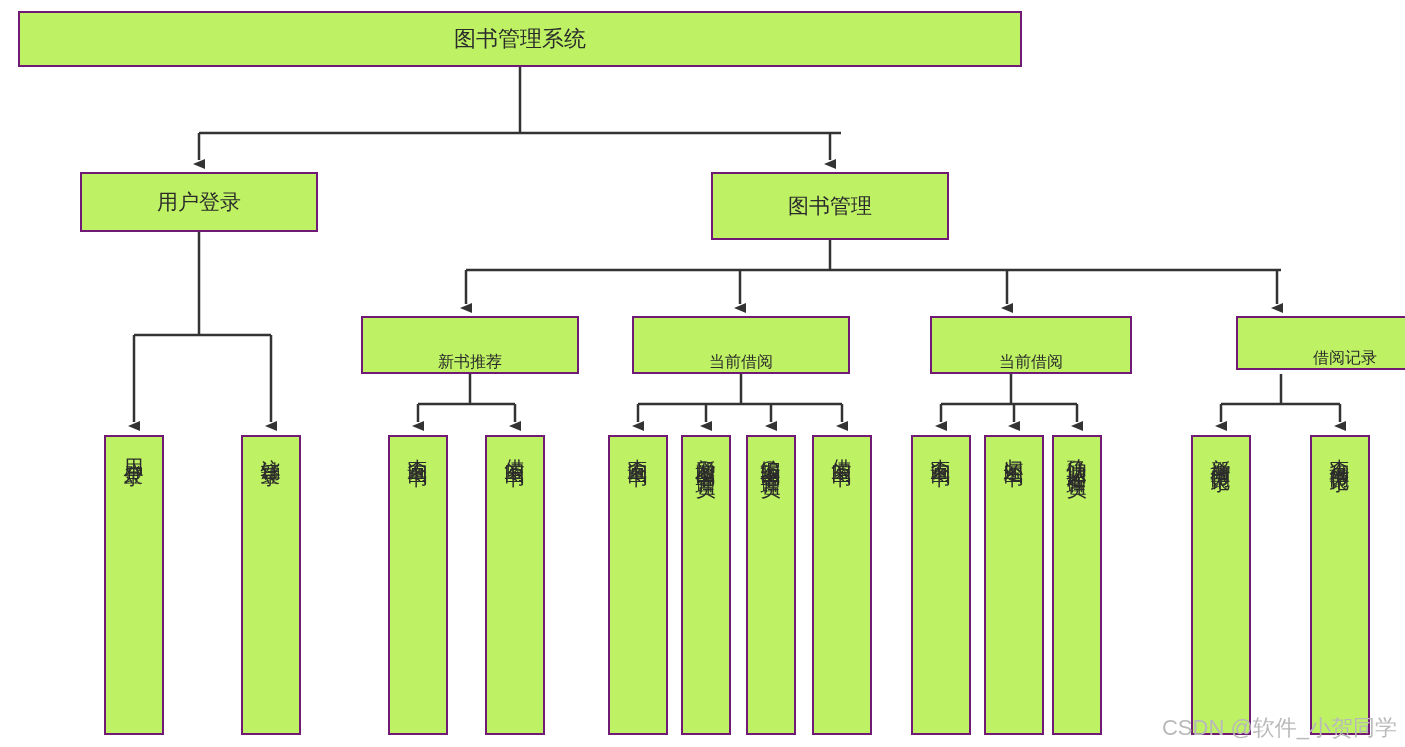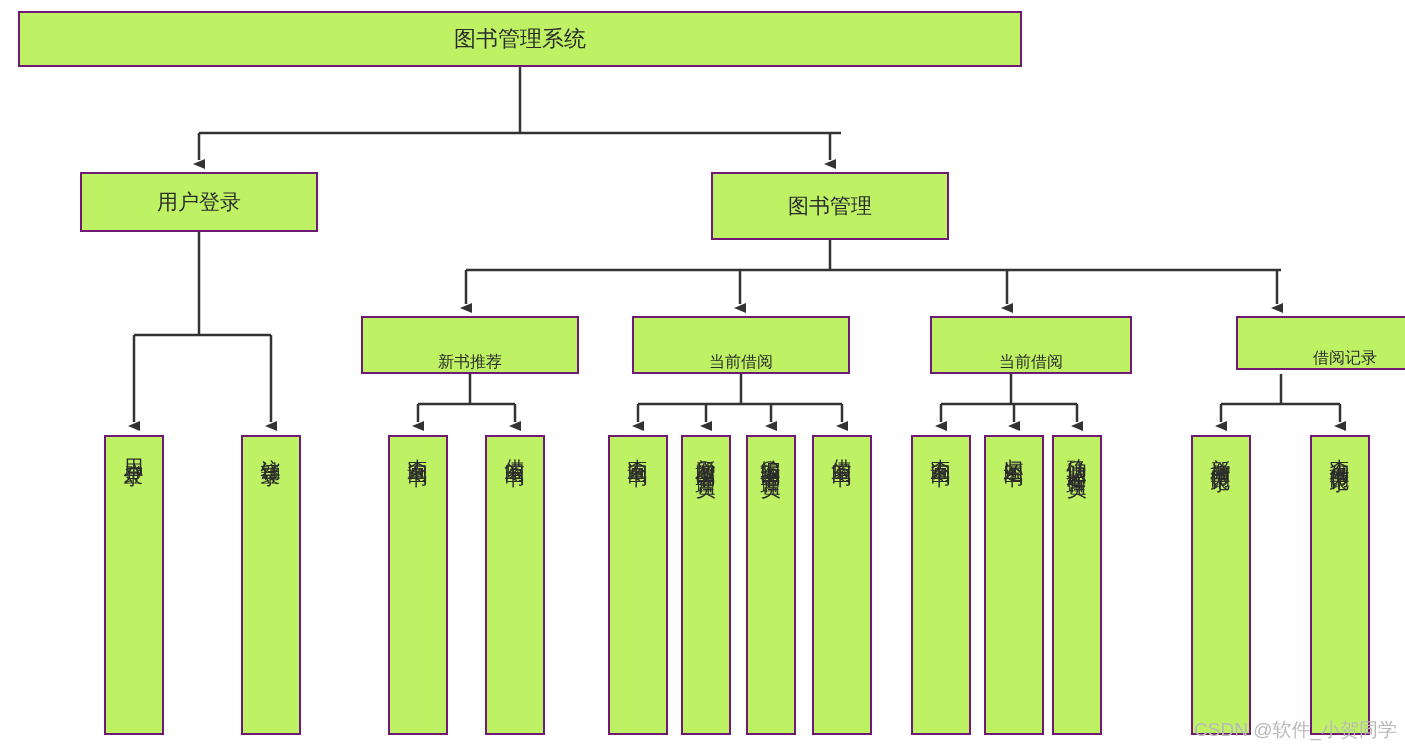--- a/index.html
+++ b/index.html
@@ -62,21 +62,21 @@
     text-orientation: upright;
     letter-spacing: 3px;
     line-height: 1;
     white-space: nowrap;
     max-height: 100%;
   }
   #watermark {
     position: absolute;
     right: 8px;
     bottom: 4px;
-    font-size: 19px;
+    font-size: 22px;
     color: #b9b9b9;
     z-index: 5;
     white-space: nowrap;
   }
 </style>
 </head>
 <body>
 
 <div id="canvas">
 

